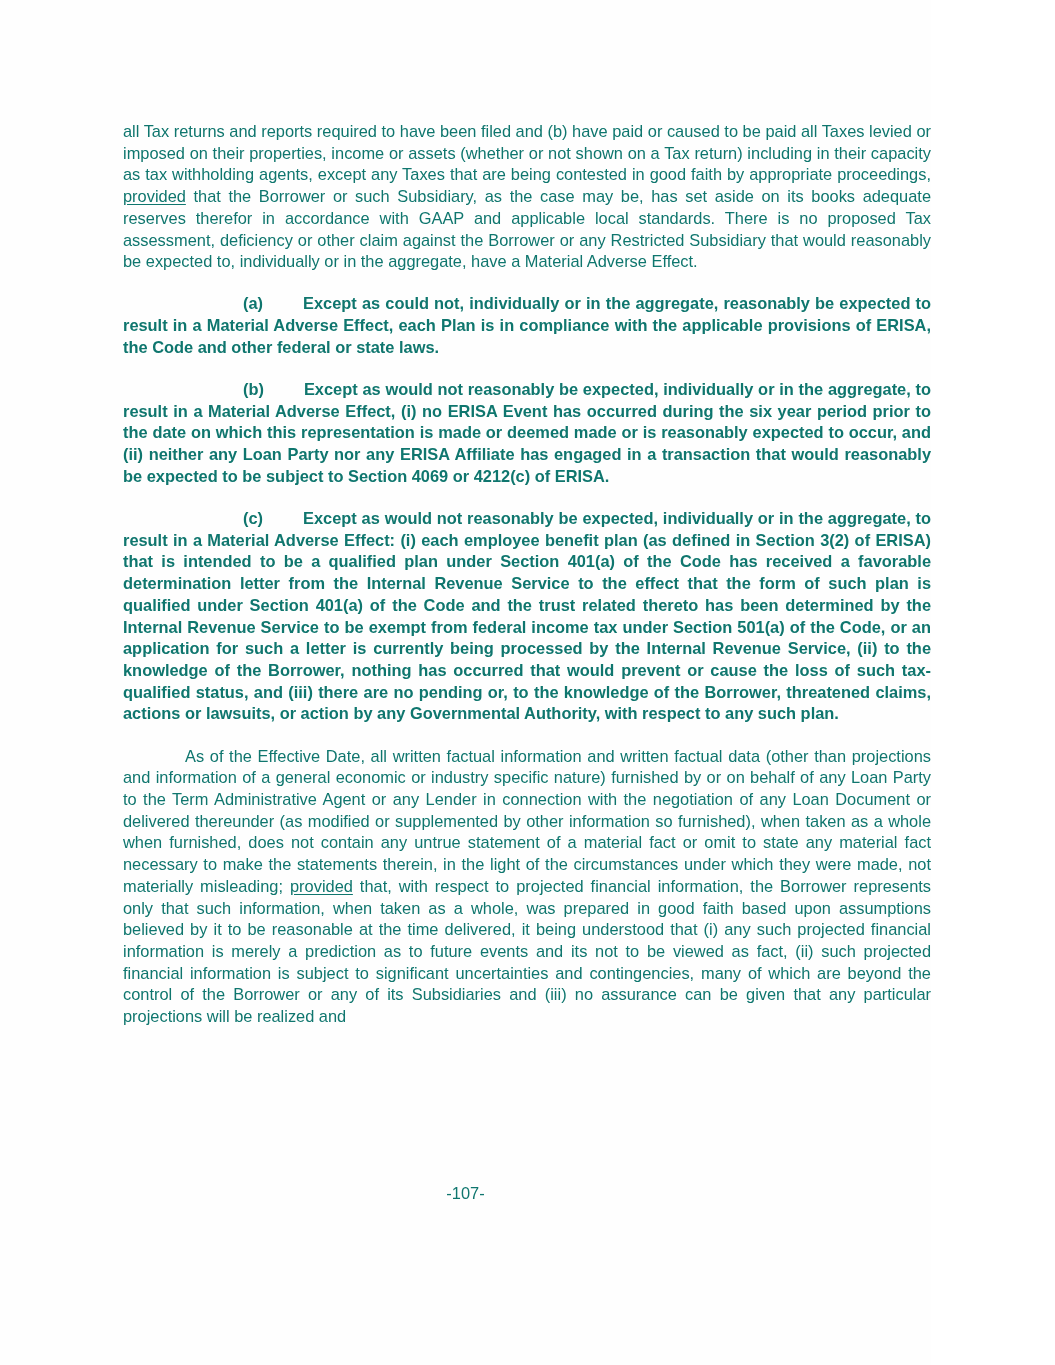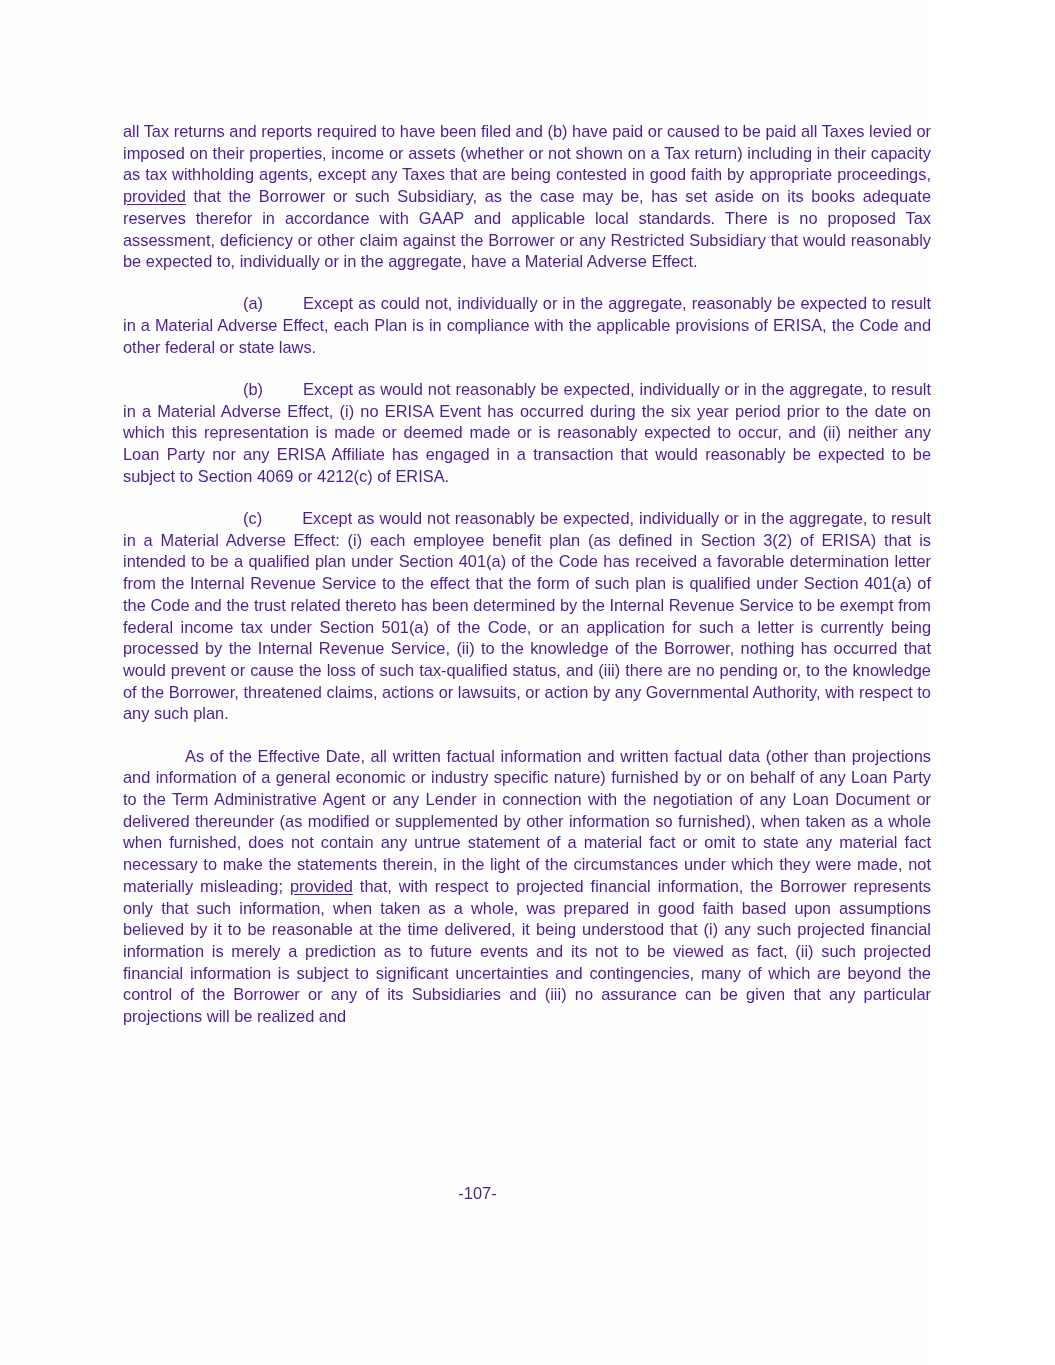--- a/index.html
+++ b/index.html
@@ -4,46 +4,45 @@
 <style>
   html, body { margin: 0; padding: 0; background: #ffffff; }
   .page {
     position: relative;
     width: 931px;
     height: 1365px;
     background: #fefefe;
     font-family: "Liberation Sans", sans-serif;
     font-size: 16.4px;
     line-height: 21.7px;
-    color: #4c1d95;
+    color: #0f766e;
     overflow: hidden;
   }
   .doc-body {
     position: absolute;
     left: 123px;
     top: 121px;
     width: 808px;
   }
   p.para {
     margin: 0 0 20.5px 0;
     text-align: justify;
   }
   p.para.heading  { text-indent: 62px; text-align: left; }
   p.para.indented { text-indent: 62px; }
-  p.para.sub      { text-indent: 120px; }
+  p.para.sub      { text-indent: 120px; font-weight: bold; }
   p.para.continuation { text-indent: 0; }
   .u { text-decoration: underline; text-underline-offset: 2px; }
   .tab { display: inline-block; width: 40px; }
   .footer {
     position: absolute;
     left: 0;
     top: 1183px;
     width: 100%;
     text-align: center;
-    padding-left: 12px;
   }
 </style>
 </head>
 <body>
 
 <div class="page">
   <div class="doc-body">
       <p class="para continuation"><span>all Tax returns and reports required to have been filed and (b) have paid or caused to be paid all Taxes levied or imposed on their properties, income or assets (whether or not shown on a Tax return) including in their capacity as tax withholding agents, except any Taxes that are being contested in good faith by appropriate proceedings, </span><span class="u">provided</span><span> that the Borrower or such Subsidiary, as the case may be, has set aside on its books adequate reserves therefor in accordance with GAAP and applicable local standards.  There is no proposed Tax assessment, deficiency or other claim against the Borrower or any Restricted Subsidiary that would reasonably be expected to, individually or in the aggregate, have a Material Adverse Effect.</span></p>
       <p class="para sub"><span>(a)</span><span class="tab"></span><span>Except as could not, individually or in the aggregate, reasonably be expected to result in a Material Adverse Effect, each Plan is in compliance with the applicable provisions of ERISA, the Code and other federal or state laws.</span></p>
       <p class="para sub"><span>(b)</span><span class="tab"></span><span>Except as would not reasonably be expected, individually or in the aggregate, to result in a Material Adverse Effect, (i) no ERISA Event has occurred during the six year period prior to the date on which this representation is made or deemed made or is reasonably expected to occur, and (ii) neither any Loan Party nor any ERISA Affiliate has engaged in a transaction that would reasonably be expected to be subject to Section 4069 or 4212(c) of ERISA.</span></p>

